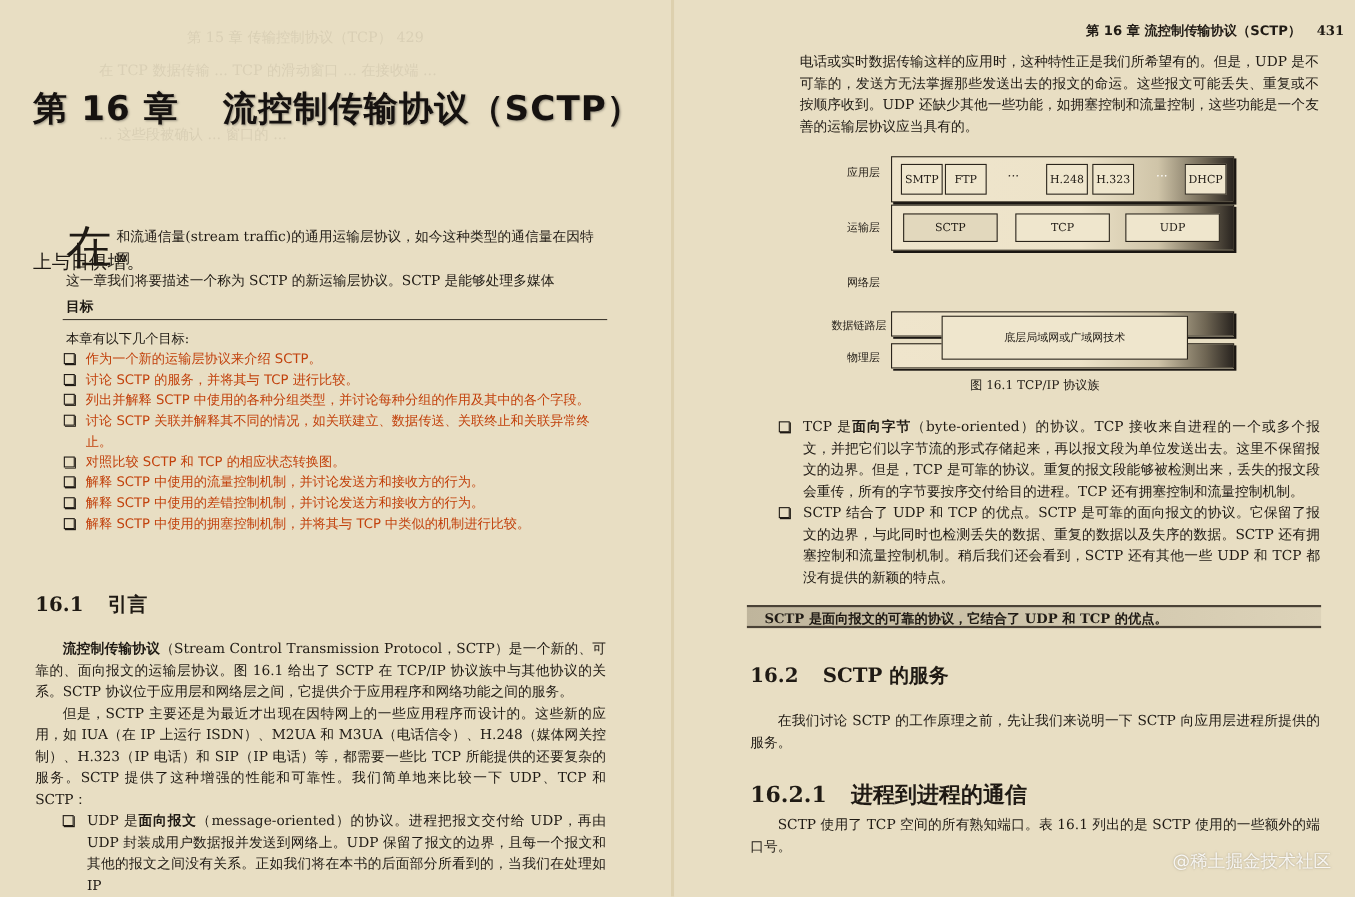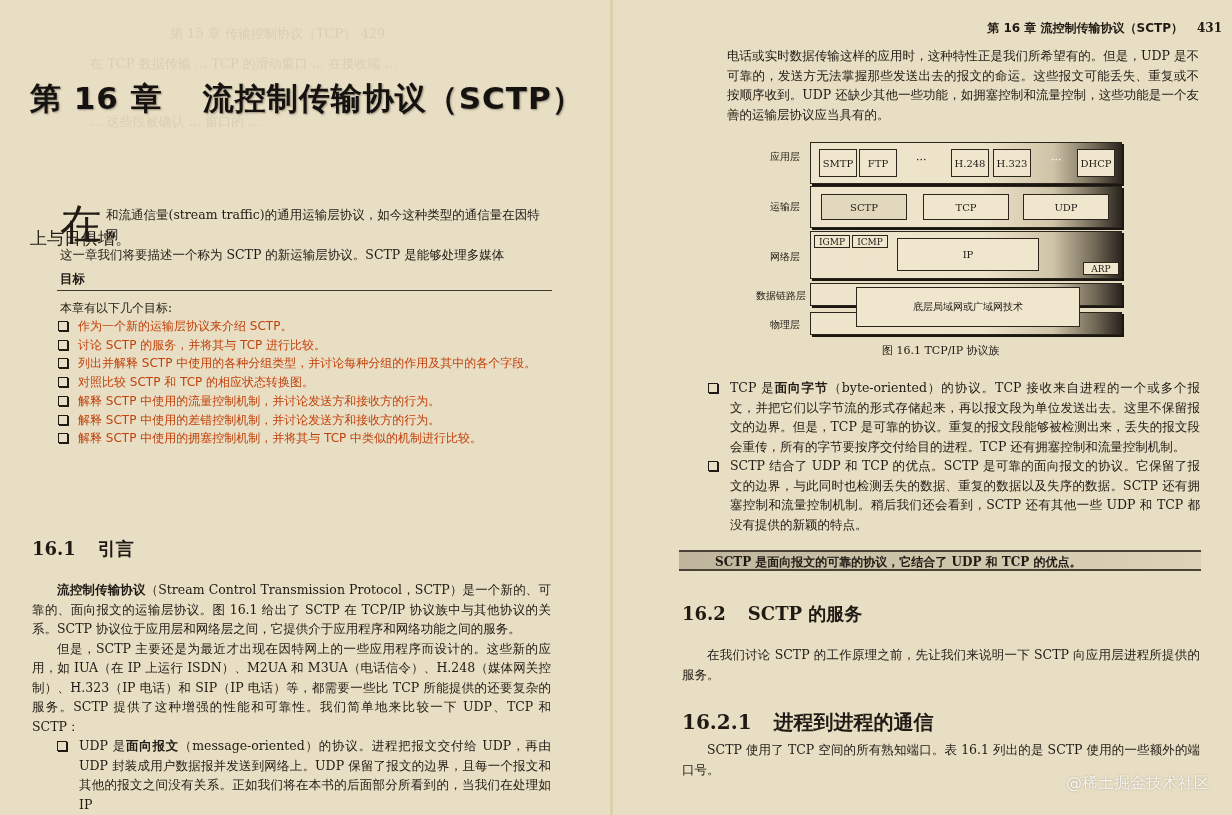--- a/index.html
+++ b/index.html
@@ -75,21 +75,21 @@
   }
   .pbox { position: absolute; border: 1px solid #2b251c; background: #efe6cd; text-align: center;
     font-size: 10px; display: flex; align-items: center; justify-content: center; }
   .dots { position: absolute; font-size: 11px; }
   .fig-caption { position: absolute; left: 882px; top: 343px; font-size: 11px; white-space: nowrap; }
 
   .callout {
     position: absolute; left: 679px; top: 550px; width: 522px; height: 21px;
     border-top: 2px solid #4a4236; border-bottom: 2px solid #4a4236;
     background: linear-gradient(90deg, #bfb59c 0%, #cfc5ab 50%, #ddd3b9 100%);
-    font-size: 12px; font-weight: bold; line-height: 21px; padding-left: 36px; box-sizing: border-box;
+    font-size: 12px; font-weight: bold; line-height: 21px; padding-left: 16px; box-sizing: border-box;
   }
 
   .watermark { position: absolute; right: 22px; top: 773px; font-size: 16px; color: rgba(255,255,255,0.85);
     font-family: "DejaVu Sans", "Liberation Sans", sans-serif; text-shadow: 0 0 2px rgba(120,110,90,0.6); }
 </style>
 </head>
 <body>
 
 <div class="page page-left">
   <div class="ghost" style="left:170px;top:25px;">第 15 章  传输控制协议（TCP）  429</div>
@@ -107,20 +107,21 @@
   </div>
   <div class="intro-cont">上与日俱增。</div>
 
   <div class="objectives-title">目标</div>
   <div class="obj-rule"></div>
   <div class="obj-lead">本章有以下几个目标:</div>
   <ul class="obj-list">
     <li><span class="box"></span><span>作为一个新的运输层协议来介绍 SCTP。</span></li>
     <li><span class="box"></span><span>讨论 SCTP 的服务，并将其与 TCP 进行比较。</span></li>
     <li><span class="box"></span><span>列出并解释 SCTP 中使用的各种分组类型，并讨论每种分组的作用及其中的各个字段。</span></li>
+    <li><span class="box"></span><span>讨论 SCTP 关联并解释其不同的情况，如关联建立、数据传送、关联终止和关联异常终止。</span></li>
     <li><span class="box"></span><span>对照比较 SCTP 和 TCP 的相应状态转换图。</span></li>
     <li><span class="box"></span><span>解释 SCTP 中使用的流量控制机制，并讨论发送方和接收方的行为。</span></li>
     <li><span class="box"></span><span>解释 SCTP 中使用的差错控制机制，并讨论发送方和接收方的行为。</span></li>
     <li><span class="box"></span><span>解释 SCTP 中使用的拥塞控制机制，并将其与 TCP 中类似的机制进行比较。</span></li>
   </ul>
 
   <div class="sec-heading" style="left:32px;top:537px;">
     <span class="n">16.1</span><span>引言</span>
   </div>
 
@@ -154,26 +155,20 @@
   </div>
 
   <div class="layer-label" style="top:58px;">运输层</div>
   <div class="layer" style="top:44px;height:40px;">
     <div class="pbox" style="left:10px;top:7px;width:84px;height:24px;background:#e2d8bd;">SCTP</div>
     <div class="pbox" style="left:112px;top:7px;width:84px;height:24px;">TCP</div>
     <div class="pbox" style="left:212px;top:7px;width:84px;height:24px;">UDP</div>
   </div>
 
   <div class="layer-label" style="top:108px;">网络层</div>
-  <div class="layer" style="top:89px;height:46px;">
-    <div class="pbox" style="left:3px;top:3px;width:34px;height:11px;font-size:9px;">IGMP</div>
-    <div class="pbox" style="left:41px;top:3px;width:34px;height:11px;font-size:9px;">ICMP</div>
-    <div class="pbox" style="left:86px;top:6px;width:140px;height:31px;">IP</div>
-    <div class="pbox" style="left:272px;top:30px;width:34px;height:11px;font-size:9px;">ARP</div>
-  </div>
 
   <div class="layer-label" style="top:147px;left:-14px;">数据链路层</div>
   <div class="layer" style="top:141px;height:21px;"></div>
 
   <div class="layer-label" style="top:176px;">物理层</div>
   <div class="layer" style="top:170px;height:21px;"></div>
 
   <div class="pbox" style="left:86px;top:145px;width:222px;height:38px;z-index:2;">底层局域网或广域网技术</div>
 </div>
 <div class="fig-caption">图 16.1    TCP/IP 协议族</div>

